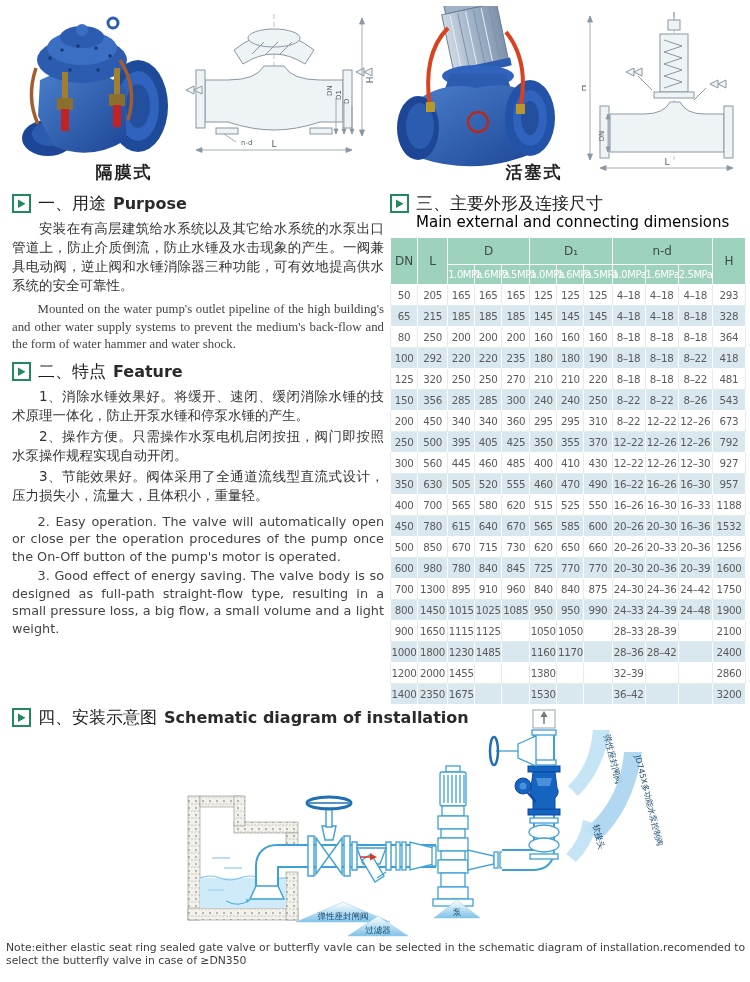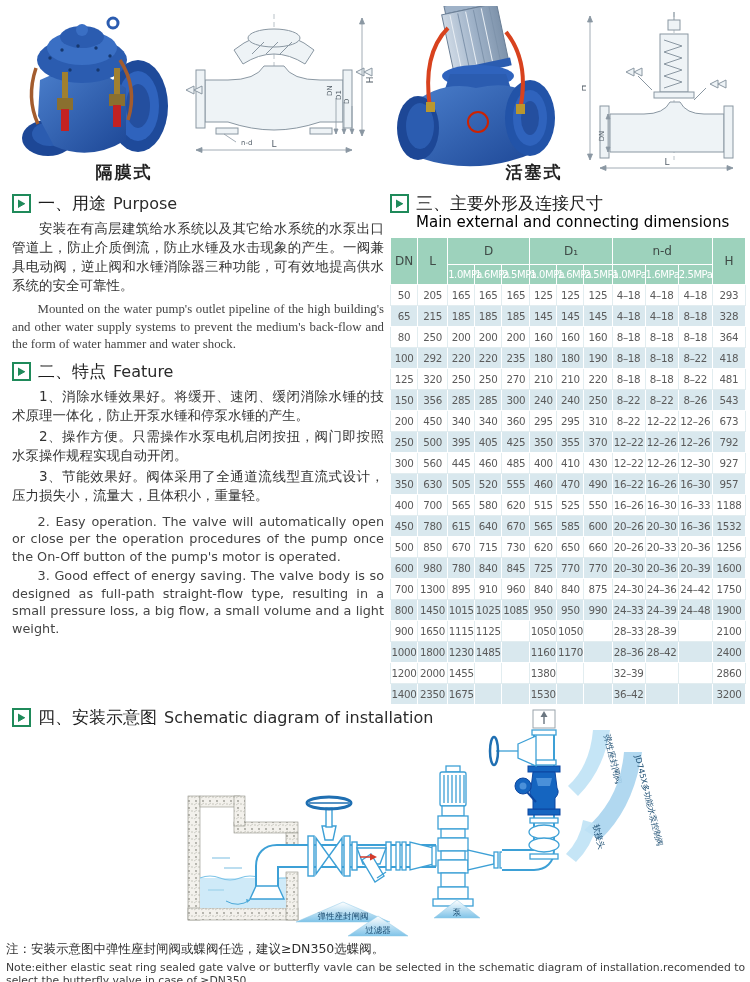--- a/index.html
+++ b/index.html
@@ -15,21 +15,21 @@
   .drawing{position:absolute;top:10px;}
   #pb-left .drawing{left:178px;}
   #pb-right .drawing{left:200px;}
   .caption{position:absolute;bottom:2px;width:100%;text-align:center;
     font-size:17px;font-weight:bold;color:#222;letter-spacing:2px;}
   #pb-left .caption{left:-70px;}
   #pb-right .caption{left:-30px;}
   
   .sec-head{display:flex;align-items:center;gap:7px;margin:6px 0 4px 0;}
   .sec-head .zh{font-size:17px;font-weight:normal;color:#1c1c1c;}
-  .sec-head .en{font-size:16px;font-weight:normal;color:#2a2a2a;}
+  .sec-head .en{font-size:16px;font-weight:bold;color:#2a2a2a;}
   .marker{width:15px;height:15px;border:2px solid #1f8a5a;display:inline-flex;
     align-items:center;justify-content:center;flex:0 0 auto;background:#fff;}
   
   #col-left{position:absolute;left:12px;top:186px;width:372px;}
   #col-right{position:absolute;left:390px;top:186px;width:356px;}
   .zh-para{font-size:13.5px;line-height:19px;text-align:justify;text-indent:2em;
     margin:2px 0 6px 0;color:#333;}
   .en-para{font-size:12.8px;line-height:17.5px;text-align:justify;text-indent:2em;
     margin:2px 0 6px 0;color:#444;font-family:Liberation Serif, serif;}
   .zh-item{font-size:13.5px;line-height:19px;text-align:justify;text-indent:2em;margin:0 0 2px 0;color:#333;}
@@ -722,15 +722,14 @@
     <path d="M430,78 Q452,58 455,22 L472,22 Q466,62 440,88 Z" fill="#bfe2f5" opacity="0.9"></path>
     <text transform="translate(466,27) rotate(76)" font-size="8.5" fill="#17496e">弹性座封闸阀</text>
     <path d="M446,122 Q482,92 486,44 L504,44 Q496,100 462,132 Z" fill="#a8d4ee" opacity="0.9"></path>
     <text transform="translate(497,48) rotate(76)" font-size="8" fill="#17496e">JD745X多功能水泵控制阀</text>
     <path d="M428,146 Q442,132 445,112 L459,116 Q454,138 438,154 Z" fill="#bfe2f5" opacity="0.9"></path>
     <text transform="translate(455,117) rotate(76)" font-size="8.5" fill="#17496e">软接头</text>
   </g>
 </svg>
 
 <div id="notes">
-  <p class="note-zh">注：安装示意图中弹性座封闸阀或蝶阀任选，建议≥DN350选蝶阀。</p>
   <p class="note-en">Note:either elastic seat ring sealed gate valve or butterfly vavle can be selected in the schematic diagram of installation.recomended to select the butterfly valve in case of ≥DN350</p>
 </div>
 
 </body></html>

